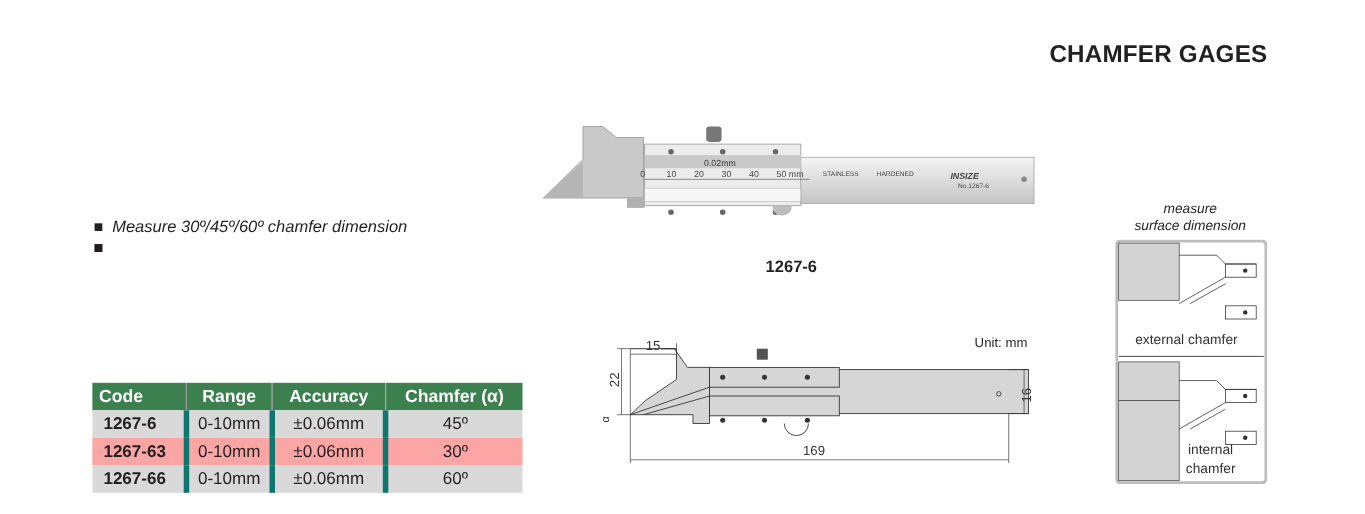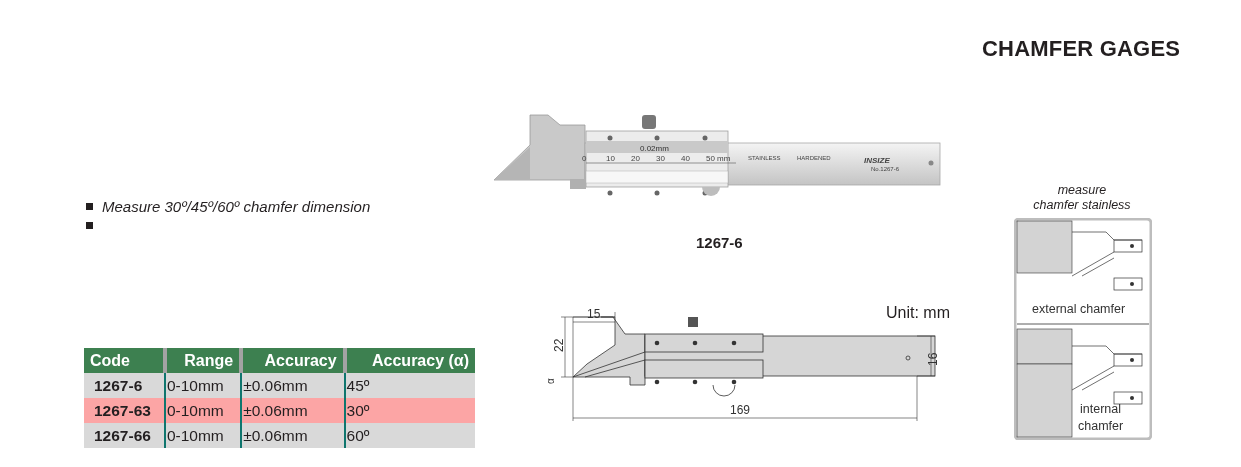--- a/index.html
+++ b/index.html
@@ -1,30 +1,30 @@
 <!DOCTYPE html>
 <html><head>
 <meta charset="utf-8">
 <style>
   html, body { margin:0; padding:0; background:#ffffff; }
   body { width:1241px; height:467px; position:relative; overflow:hidden; font-family:"Liberation Sans", sans-serif; color:#231f20; }
-  .title { position:absolute; left:982px; top:36px; font-size:22px; font-weight:bold; letter-spacing:0.2px; color:#231f20; }
+  .title { position:absolute; left:954px; top:36px; font-size:22px; font-weight:bold; letter-spacing:0.2px; color:#231f20; }
   .features { position:absolute; left:86px; top:197px; margin:0; padding:0; list-style:none; font-size:15px; line-height:19px; }
   .features li { position:relative; padding-left:16px;font-style:italic; }
   .features li .bullet { position:absolute; left:0; top:6px; width:7px; height:7px; background:#231f20; }
   table.spec { position:absolute; left:84px; top:348px; border-collapse:collapse; font-size:15.5px; width:391px; }
-  table.spec th { background:#3d8050; color:#fff; font-weight:bold; height:25px; padding:0 6px; font-size:16px; border-left:4px solid #a3a3a3;text-align:right; }
+  table.spec th { background:#3d8050; color:#fff; font-weight:bold; height:25px; padding:0 6px; font-size:16px; border-left:1px solid #a3a3a3; }
   table.spec th:first-child { text-align:left; border-left:none; }
-  table.spec td { height:23px; border-left:2px solid #0f766e; }
+  table.spec td { height:23px; text-align:center; border-left:5px solid #0f766e; }
   table.spec td:first-child { text-align:left; padding-left:10px; font-weight:bold; border-left:none; }
   table.spec tr.r0 td { background:#d9d9d9; }
   table.spec tr.r1 td { background:#fca5a5; }
   table.spec tr.r2 td { background:#d9d9d9;margin-left:12px; }
   .model-label { position:absolute; left:696px; top:234px; font-size:15px; font-weight:bold; }
-  .unit-label { position:absolute; left:886px; top:304px; font-size:16px; }
+  .unit-label { position:absolute; left:886px; top:304px; font-size:12px; }
   .photo { position:absolute; left:490px; top:105px; }
   .drawing { position:absolute; left:545px; top:300px; }
   .usage-title { position:absolute; left:1006px; top:183px; width:152px; text-align:center; font-size:12.5px; line-height:15px;font-style:italic; }
   .usage-box { position:absolute; left:1014px; top:218px; width:138px; height:222px; }
 </style>
 </head>
 <body>
 
 <div class="title">CHAMFER GAGES</div>
 
@@ -33,21 +33,21 @@
   <li><span class="bullet"></span></li>
   <li><span class="bullet"></span></li>
 </ul>
 
 <table class="spec">
   <thead>
     <tr>
       <th>Code</th>
       <th>Range</th>
       <th>Accuracy</th>
-      <th>Accuracy (α)</th>
+      <th>Chamfer (α)</th>
     </tr>
   </thead>
   <tbody>
     <tr class="r0">
       <td>1267-6</td>
       <td>0-10mm</td>
       <td>±0.06mm</td>
       <td>45º</td>
     </tr>
     <tr class="r1">
@@ -154,21 +154,21 @@
   </g>
   <text x="42" y="18" font-size="12" fill="#333">15</text>
   <text x="12" y="58" font-size="12" fill="#333" transform="rotate(-90 12 52)">22</text>
   <text x="378" y="64" font-size="12" fill="#333" transform="rotate(-90 386 58)">16</text>
   <text x="185" y="114" font-size="12" fill="#333">169</text>
   <text x="2" y="83" font-size="10" fill="#333" transform="rotate(-90 6 80)">α</text>
 </svg>
 
 <div class="usage-title">
   <div>measure</div>
-  <div>chamfer stainless</div>
+  <div>surface dimension</div>
 </div>
 <svg class="usage-box" width="138" height="222" viewBox="0 0 138 222" font-family="Liberation Sans, sans-serif">
   <rect x="1" y="1" width="136" height="220" rx="4" fill="#fff" stroke="#bdbdbd" stroke-width="3"></rect>
   <rect x="3" y="3" width="55" height="52" fill="#d3d3d3" stroke="#333" stroke-width="0.6"></rect>
   <rect x="3" y="111" width="55" height="35" fill="#d3d3d3" stroke="#333" stroke-width="0.6"></rect>
   <rect x="3" y="146" width="55" height="73" fill="#d3d3d3" stroke="#333" stroke-width="0.6"></rect>
   <line x1="3" y1="106" x2="135" y2="106" stroke="#333" stroke-width="0.8"></line>
   <g stroke="#333" stroke-width="0.7" fill="none">
     <polyline points="58,14 92,14 100,22 128,22"></polyline>
     <rect x="100" y="22" width="28" height="12"></rect>

